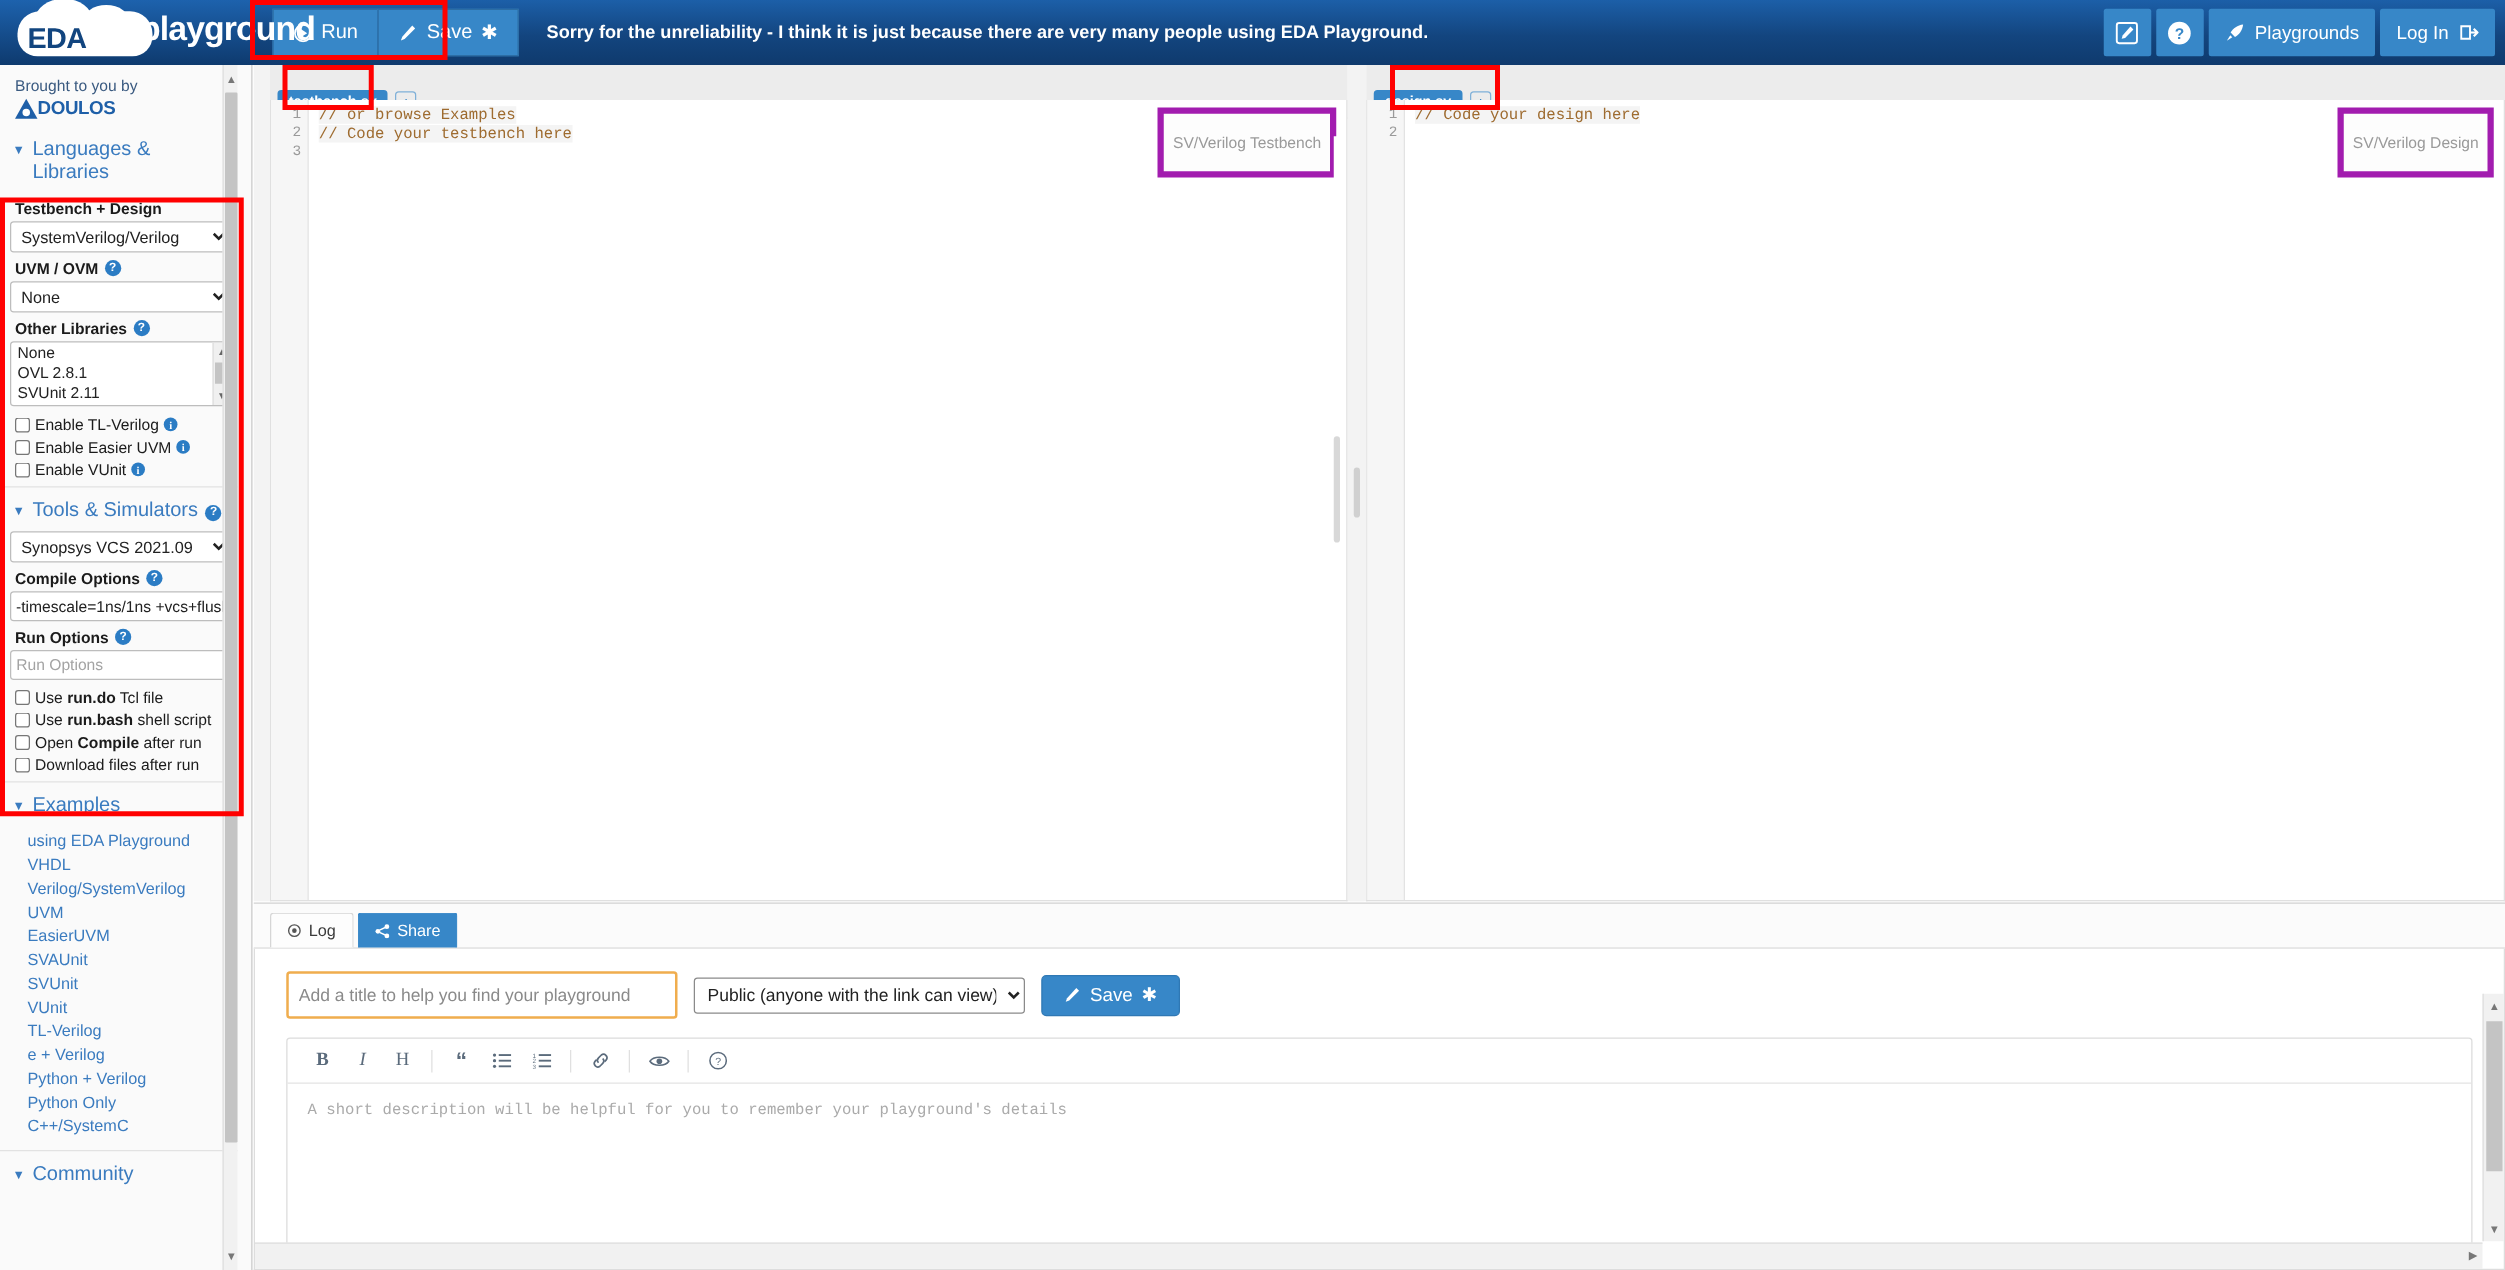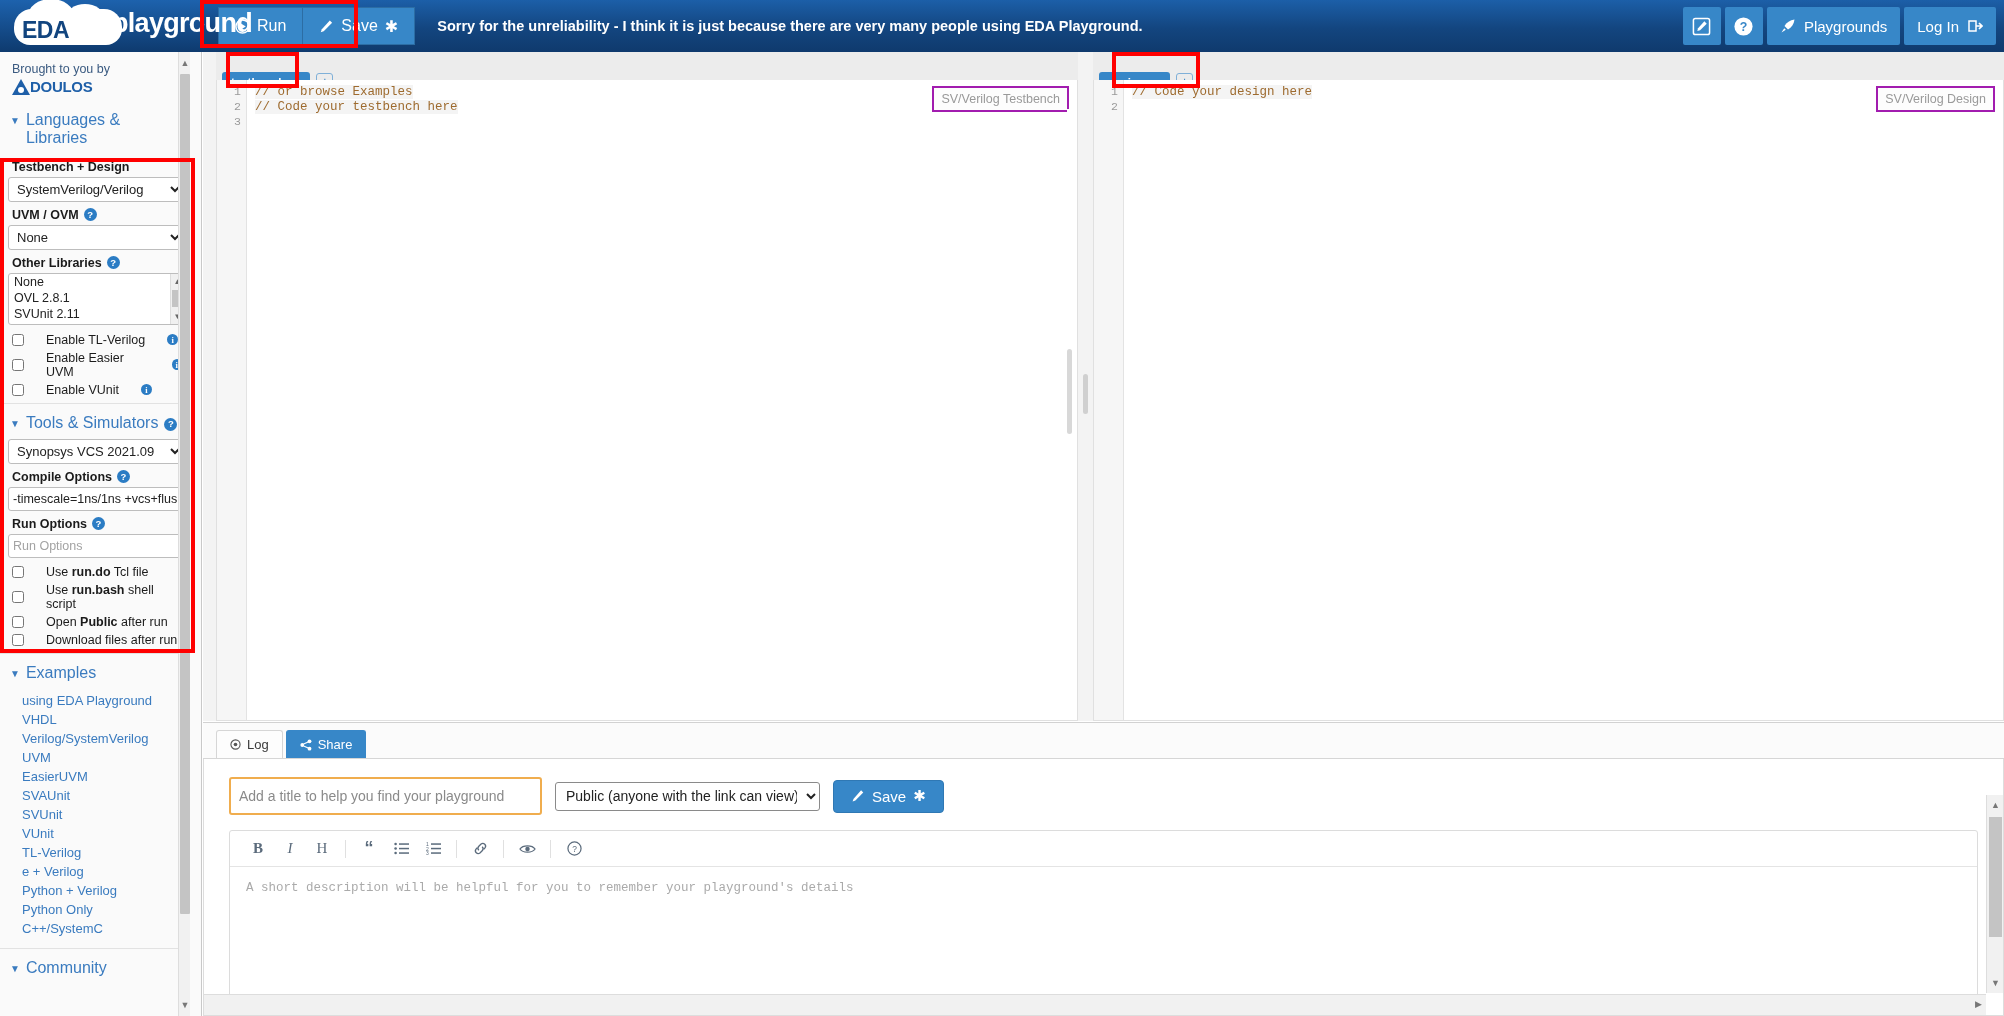--- a/index.html
+++ b/index.html
@@ -126,21 +126,21 @@
   .lb-thumb { position:absolute; top:16px; left:1px; width:11px; height:17px; background:#c4c4c4; }
   .lb-arr { position:absolute; left:1px; width:11px; height:13px; display:flex; align-items:center;justify-content:center;color:#666;font-size:8px;}
   .lb-arr.up{top:1px;} .lb-arr.down{bottom:1px;}
 
   input.sb-input {
     width: 176px; height: 24px; font-size: 12.5px; padding: 2px 4px;
     border: 1px solid #bdbdbd; border-radius: 3px; background:#fff; color:#222;
     font-family:"Liberation Sans",sans-serif;
   }
   input.sb-input::placeholder { color:#a3a3a3; }
-  .cb-row { display:flex; align-items:center; gap:22px; padding: 2px 0 2px 4px; font-size: 12.5px; color:#1b1b1b; }
+  .cb-row { display:flex; align-items:center; gap:4px; padding: 2px 0 2px 4px; font-size: 12.5px; color:#1b1b1b; }
   .cb-row input[type=checkbox]{ width:12px;height:12px;margin:0; }
   .cb-row b { font-weight: bold; }
 
   .ex-list { padding: 2px 0 6px 0; }
   .ex-item { font-size: 13px; color: #3a7bbf; padding: 2px 0 2px 22px; cursor:pointer; }
 
   
   .annot { position:absolute; border: 4px solid #ff0000; pointer-events:none; z-index: 50; }
 
   
@@ -153,21 +153,21 @@
     background:#3787c8; color:#fff; font-size:11.5px; font-weight:bold;
     padding: 4px 9px 5px 9px; border-radius:3px 3px 0 0; margin-bottom:1px; cursor:pointer;
   }
   .tab-add {
     width:17px;height:17px;border:1px solid #7fb0d8; color:#3787c8; border-radius:3px;
     display:flex;align-items:center;justify-content:center;font-size:14px;line-height:1;margin-bottom:4px;cursor:pointer;
   }
   .ed-body { position:absolute; top:28px; left:0; right:0; bottom:0; background:#fff; border:1px solid #e0e0e0; border-top:none; }
   .corner-label {
     position:absolute; right: 8px; top: 6px; font-size: 12.5px; color:#9a9a9a;
-    background:#fdfdfd; border:2px solid #a21caf; padding: 4px 7px;
+    background:#fdfdfd; border:5px solid #a21caf; padding: 16px 7px;
   }
   .gutter {
     position:absolute; left:0; top:0; bottom:0; width: 30px; background:#f6f6f6;
     border-right:1px solid #e3e3e3; text-align:right; padding-top: 5px;
     font-family:"Liberation Mono", monospace; font-size:11.5px; color:#9a9a9a;
   }
   .gutter div { height: 15px; padding-right: 5px; }
   .code {
     position:absolute; left: 38px; top: 5px; right: 10px;
     font-family:"Liberation Mono", monospace; font-size:12.5px; line-height:15px;
@@ -382,21 +382,21 @@
         <div class="cb-row">
           <input type="checkbox" style="">
           <span><span>Use </span><b>run.do</b><span> Tcl file</span></span>
         </div>
         <div class="cb-row">
           <input type="checkbox" style="">
           <span><span>Use </span><b>run.bash</b><span> shell script</span></span>
         </div>
         <div class="cb-row">
           <input type="checkbox" style="">
-          <span><span>Open </span><b>Public</b><span> after run</span></span>
+          <span><span>Open </span><b>Compile</b><span> after run</span></span>
         </div>
         <div class="cb-row">
           <input type="checkbox" style="">
           <span>Download files after run</span>
         </div>
       </div>
 
       <div class="sb-divider"></div>
 
       <div class="sb-section-head">

